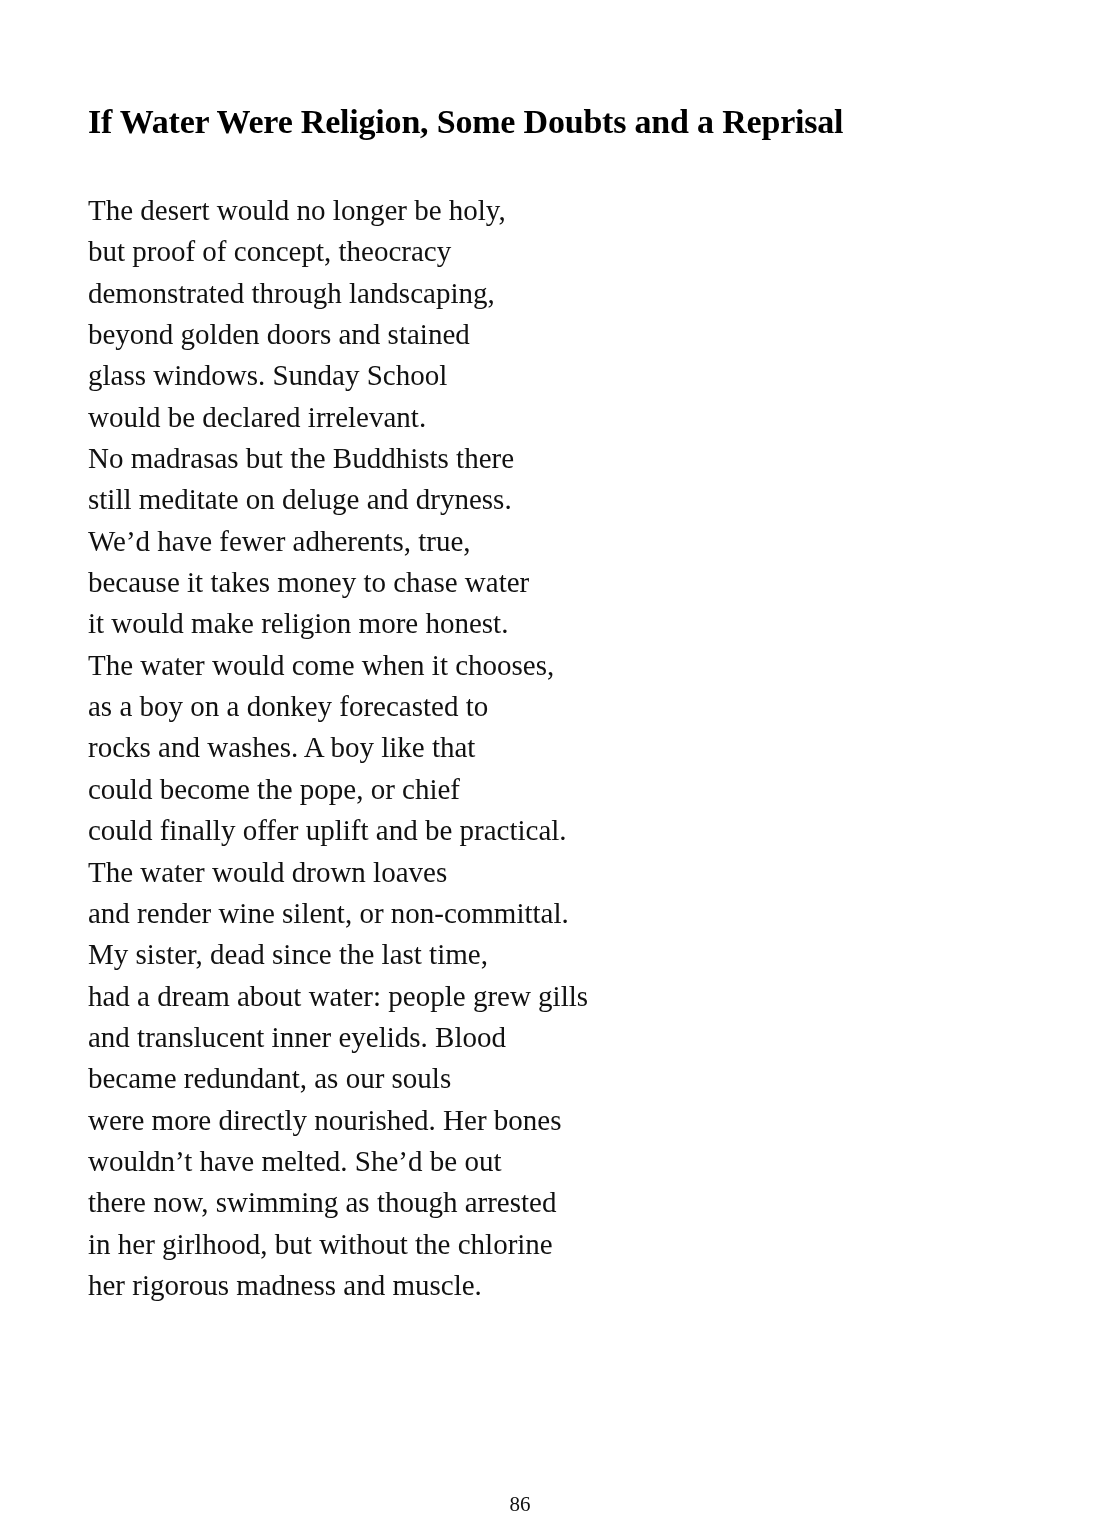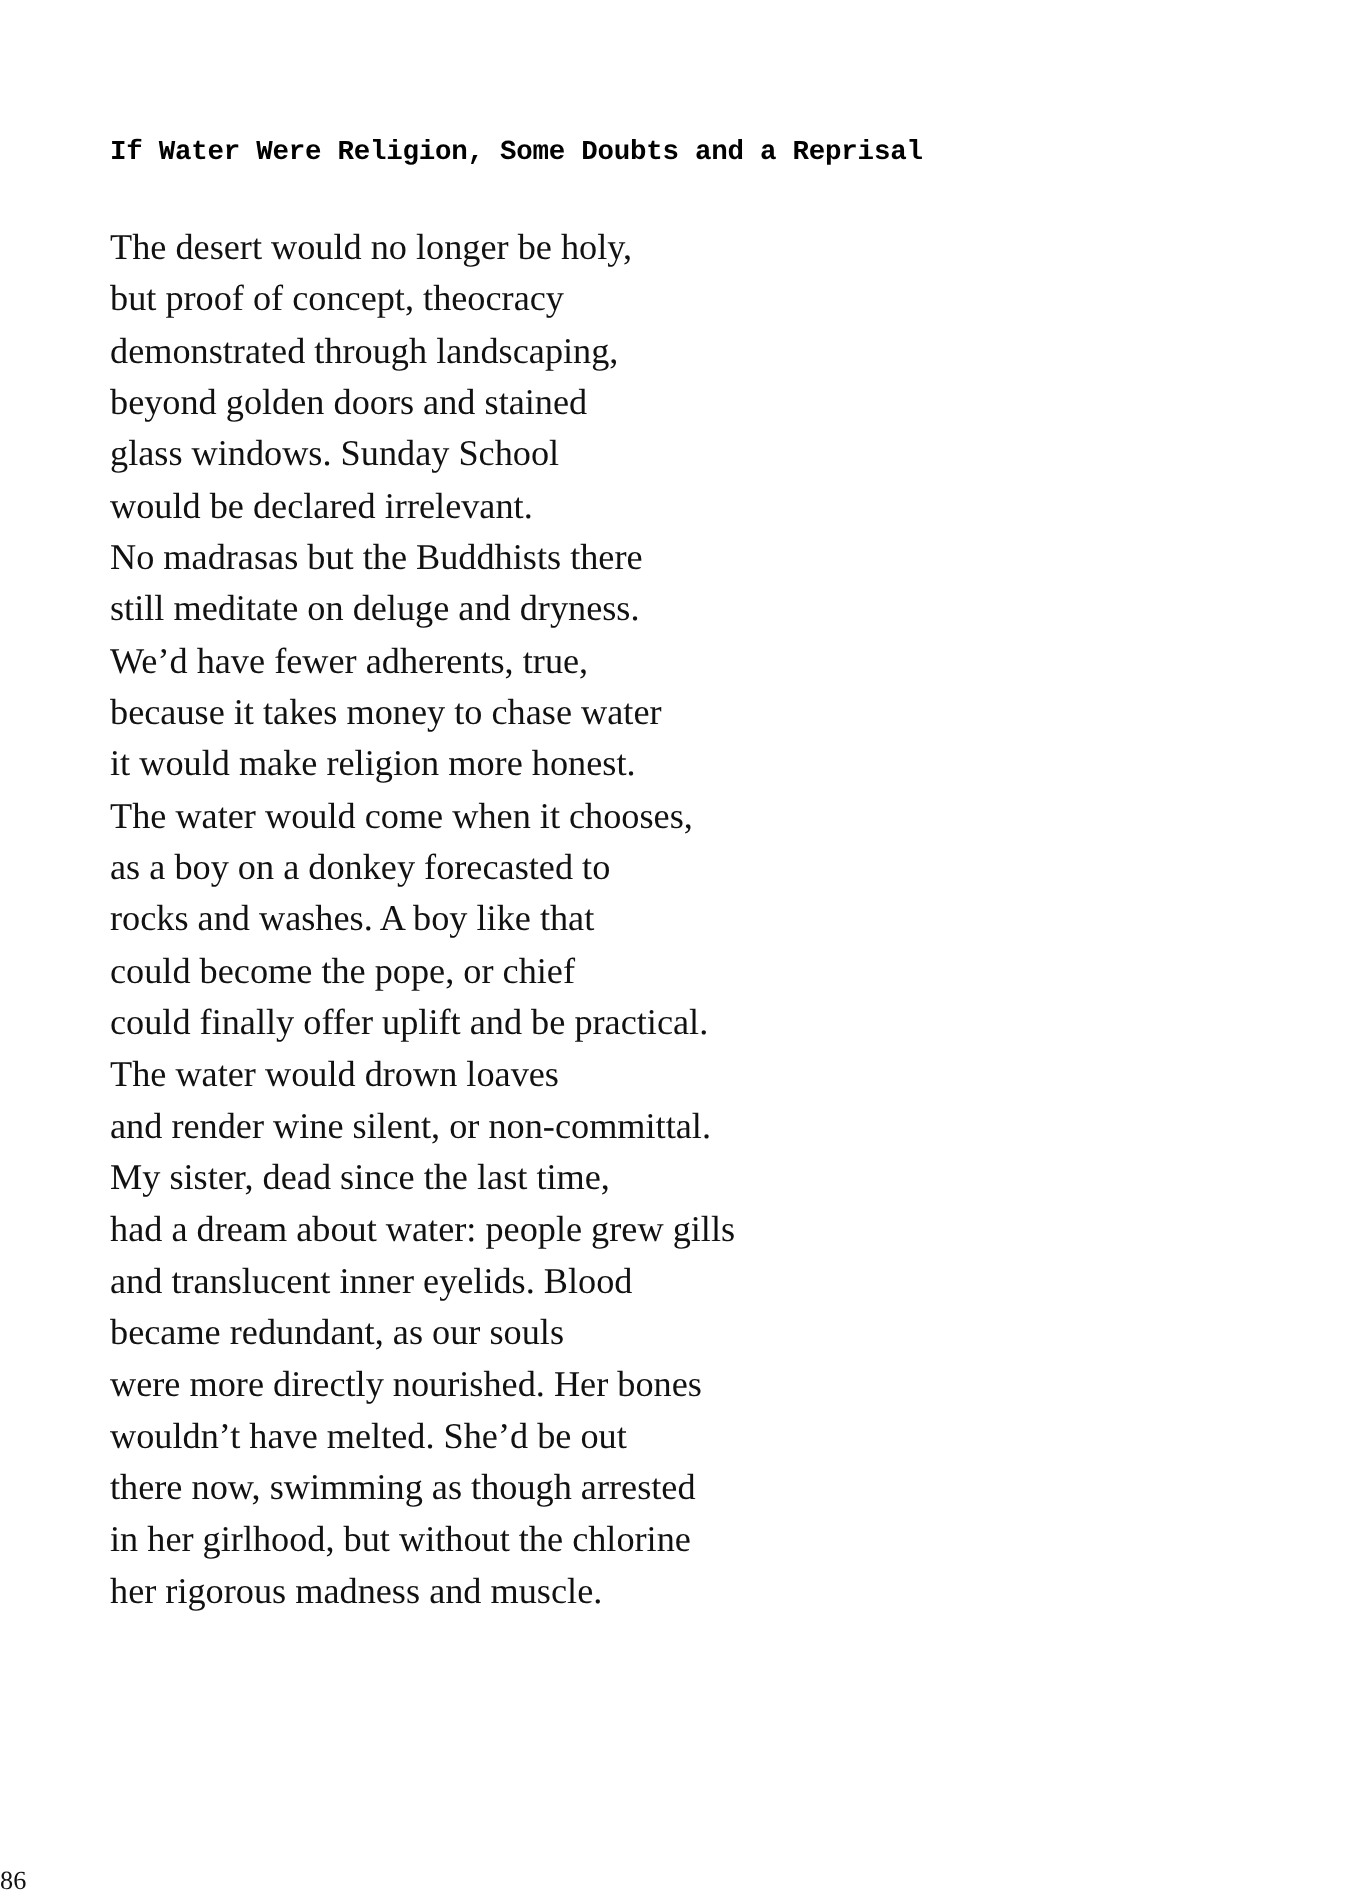--- a/index.html
+++ b/index.html
@@ -19,48 +19,49 @@
       position: absolute;
       left: 0; top: 0;
       width: 1096px;
       height: 1517px;
     }
     .title {
       position: absolute;
       left: 88px;
       top: 98px;
       margin: 0;
-      font-family: Liberation Mono, monospace;
+      font-family: Liberation Serif, serif;
       font-weight: bold;
-      font-size: 22px;
+      font-size: 34px;
       line-height: 48px;
       letter-spacing: -0.2px;
       white-space: nowrap;
     }
     .poem {
       position: absolute;
       left: 88px;
-      top: 178px;
+      top: 190px;
       margin: 0;
       padding: 0;
       list-style: none;
     }
     .poem-line {
       display: block;
       height: 41.35px;
       line-height: 41.35px;
       font-size: 29px;
       white-space: nowrap;
       color: #111111;
     }
     .page-number {
       position: absolute;
       left: 0;
       width: 1040px;
       top: 1490px;
+      text-align: center;
       font-size: 21px;
       line-height: 28px;
       color: #111111;
     }
   </style>
 </head>
 <body>
 
 <div class="page">
   <h1 class="title">If Water Were Religion, Some Doubts and a Reprisal</h1>

